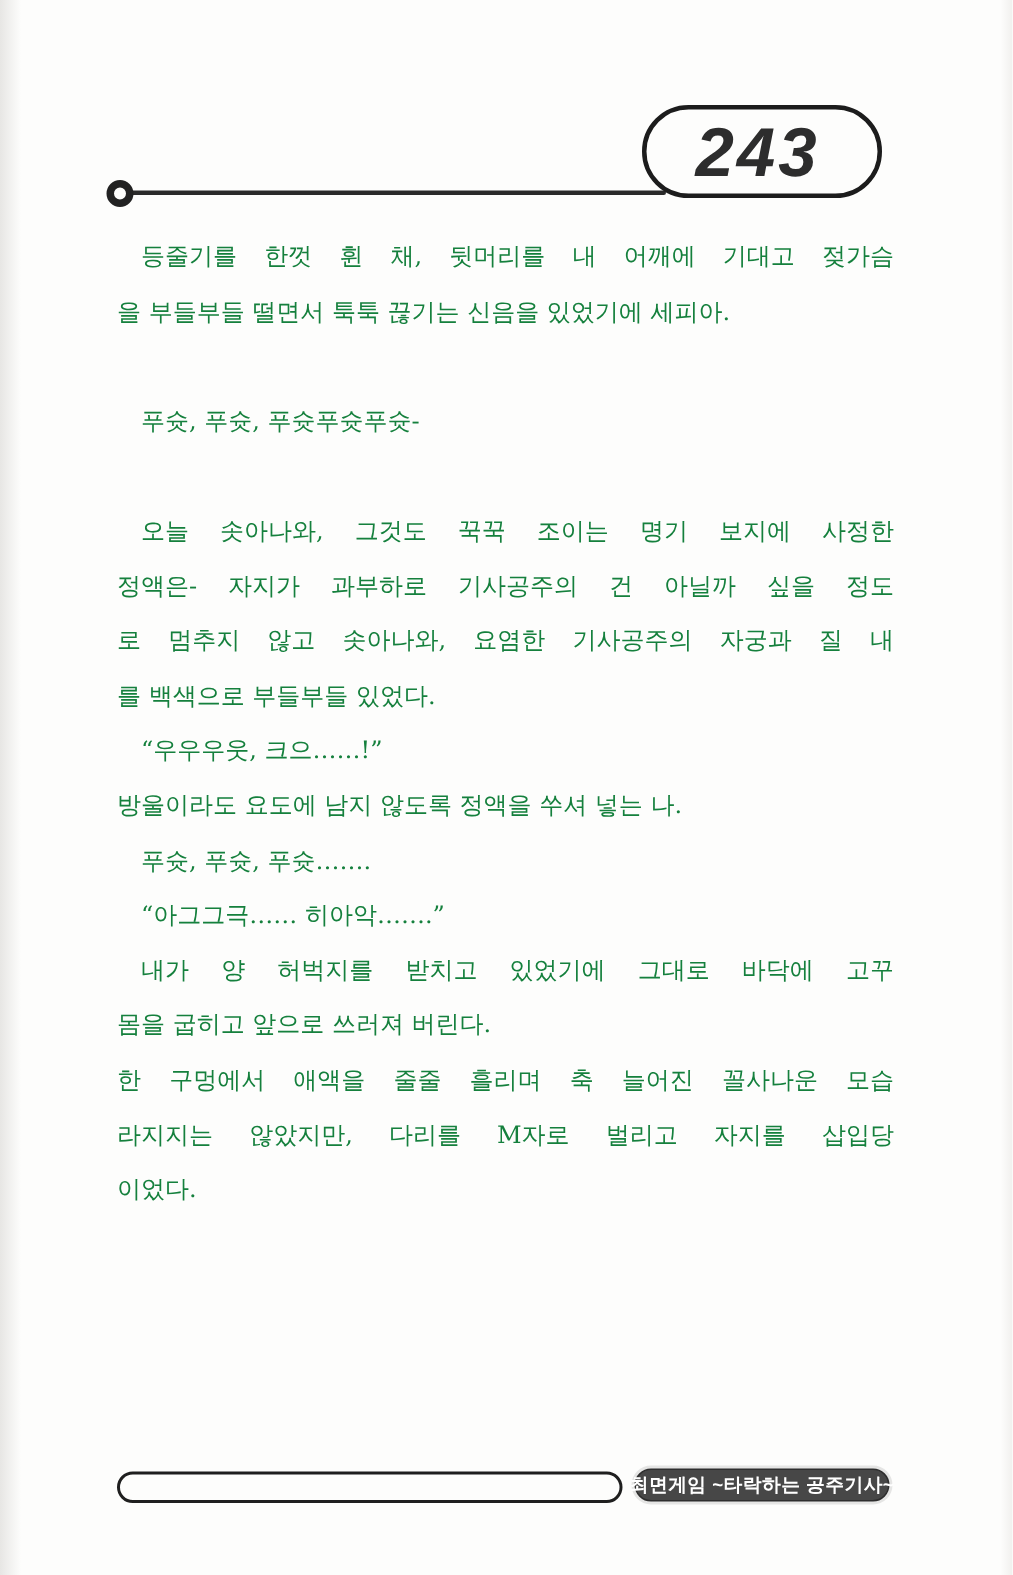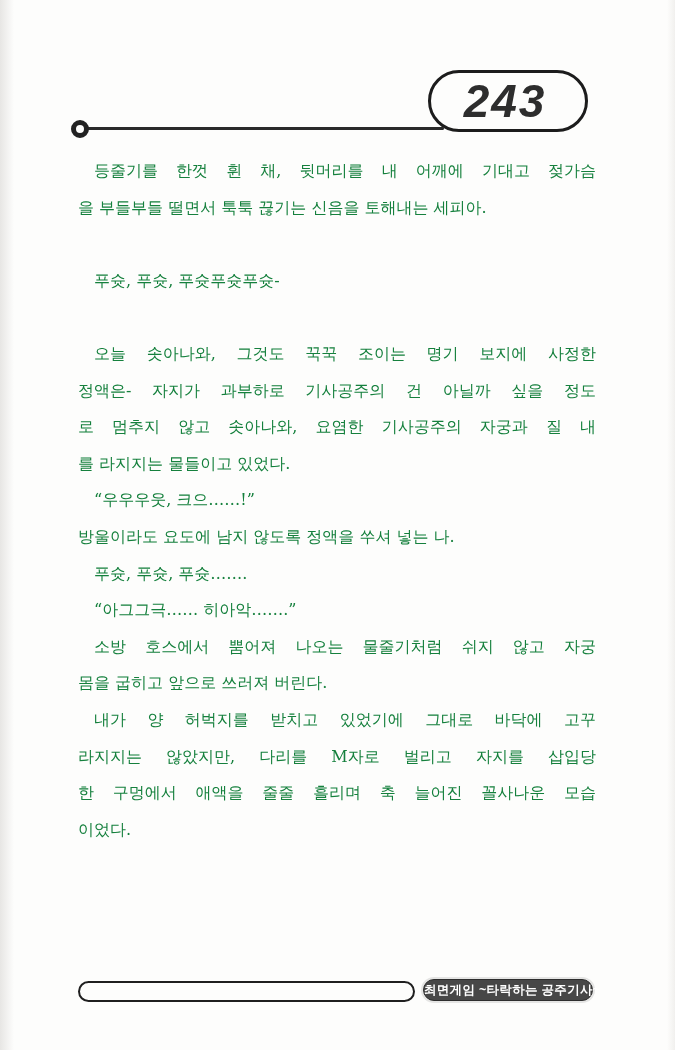--- a/index.html
+++ b/index.html
@@ -105,20 +105,21 @@
   .footer-badge {
     position: absolute;
     left: 423px; top: 979px;
     width: 170px; height: 22px;
     box-sizing: border-box;
     background: #474747;
     border: 1px solid #2e2e2e;
     border-radius: 11px;
     display: flex;
     align-items: center;
+    justify-content: center;
     box-shadow: 0 0 0 2px rgba(120,120,120,0.18);
   }
   .footer-badge span {
     font-family: "Liberation Sans", sans-serif;
     font-size: 12.5px;
     font-weight: bold;
     color: #ffffff;
     letter-spacing: 0.3px;
     white-space: nowrap;
   }
@@ -132,37 +133,36 @@
   <div class="edge-shade-right"></div>
 
   <div class="header-rule"></div>
   <div class="header-ring"></div>
   <div class="page-number-pill">
     <span class="page-number">243</span>
   </div>
 
   <main class="text-block" id="text-block">
       <div class="line indent fill">등줄기를 한껏 휜 채, 뒷머리를 내 어깨에 기대고 젖가슴</div>
-      <div class="line">을 부들부들 떨면서 툭툭 끊기는 신음을 토해내는 세피아.</div>
+      <div class="line">을 부들부들 떨면서 툭툭 끊기는 신음을 있었기에 세피아.</div>
       <div class="line blank"></div>
       <div class="line indent">푸슛, 푸슛, 푸슛푸슛푸슛-</div>
       <div class="line blank"></div>
       <div class="line indent fill">오늘 솟아나와, 그것도 꾹꾹 조이는 명기 보지에 사정한</div>
       <div class="line fill">정액은- 자지가 과부하로 기사공주의 건 아닐까 싶을 정도</div>
       <div class="line fill">로 멈추지 않고 솟아나와, 요염한 기사공주의 자궁과 질 내</div>
-      <div class="line">를 라지지는 물들이고 있었다.</div>
+      <div class="line">를 백색으로 부들부들 있었다.</div>
       <div class="line indent">“우우우웃, 크으……!”</div>
       <div class="line">방울이라도 요도에 남지 않도록 정액을 쑤셔 넣는 나.</div>
       <div class="line indent">푸슛, 푸슛, 푸슛…….</div>
       <div class="line indent">“아그그극…… 히아악…….”</div>
-      <div class="line indent fill">소방 호스에서 뿜어져 나오는 물줄기처럼 쉬지 않고 자궁</div>
+      <div class="line indent fill">내가 양 허벅지를 받치고 있었기에 그대로 바닥에 고꾸</div>
       <div class="line">몸을 굽히고 앞으로 쓰러져 버린다.</div>
-      <div class="line indent fill">내가 양 허벅지를 받치고 있었기에 그대로 바닥에 고꾸</div>
+      <div class="line fill">한 구멍에서 애액을 줄줄 흘리며 축 늘어진 꼴사나운 모습</div>
       <div class="line fill">라지지는 않았지만, 다리를 M자로 벌리고 자지를 삽입당</div>
-      <div class="line fill">한 구멍에서 애액을 줄줄 흘리며 축 늘어진 꼴사나운 모습</div>
       <div class="line">이었다.</div>
     </main>
 
   <div class="footer-pill"></div>
   <div class="footer-badge">
     <span>최면게임 ~타락하는 공주기사~</span>
   </div>
 
 </div>
 

